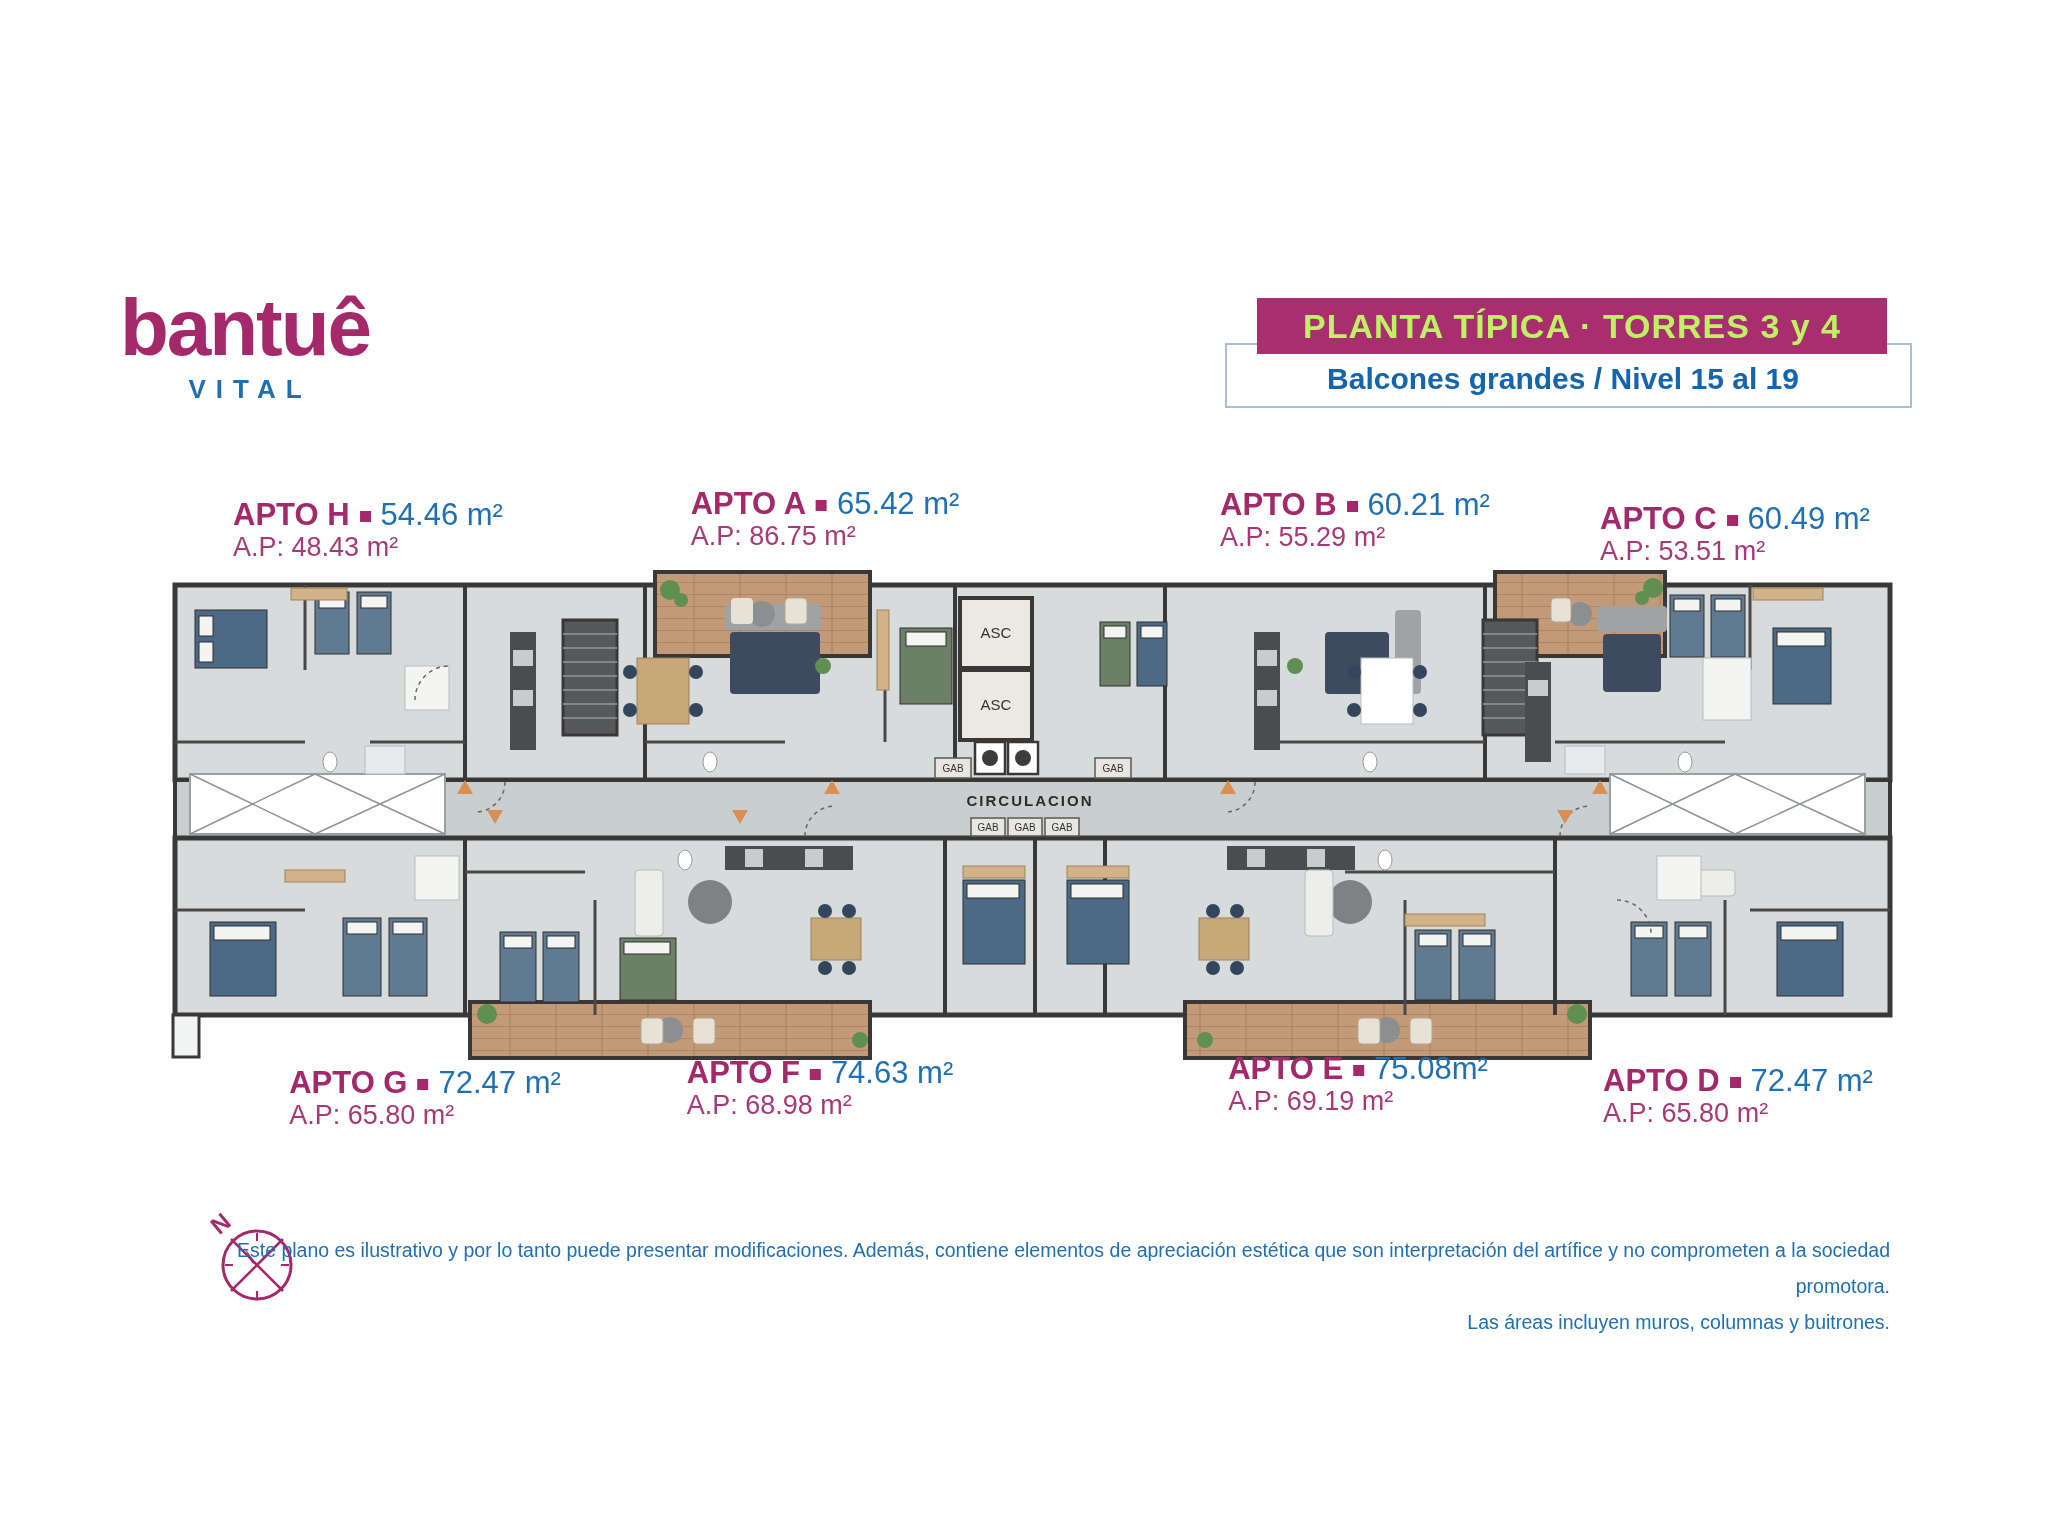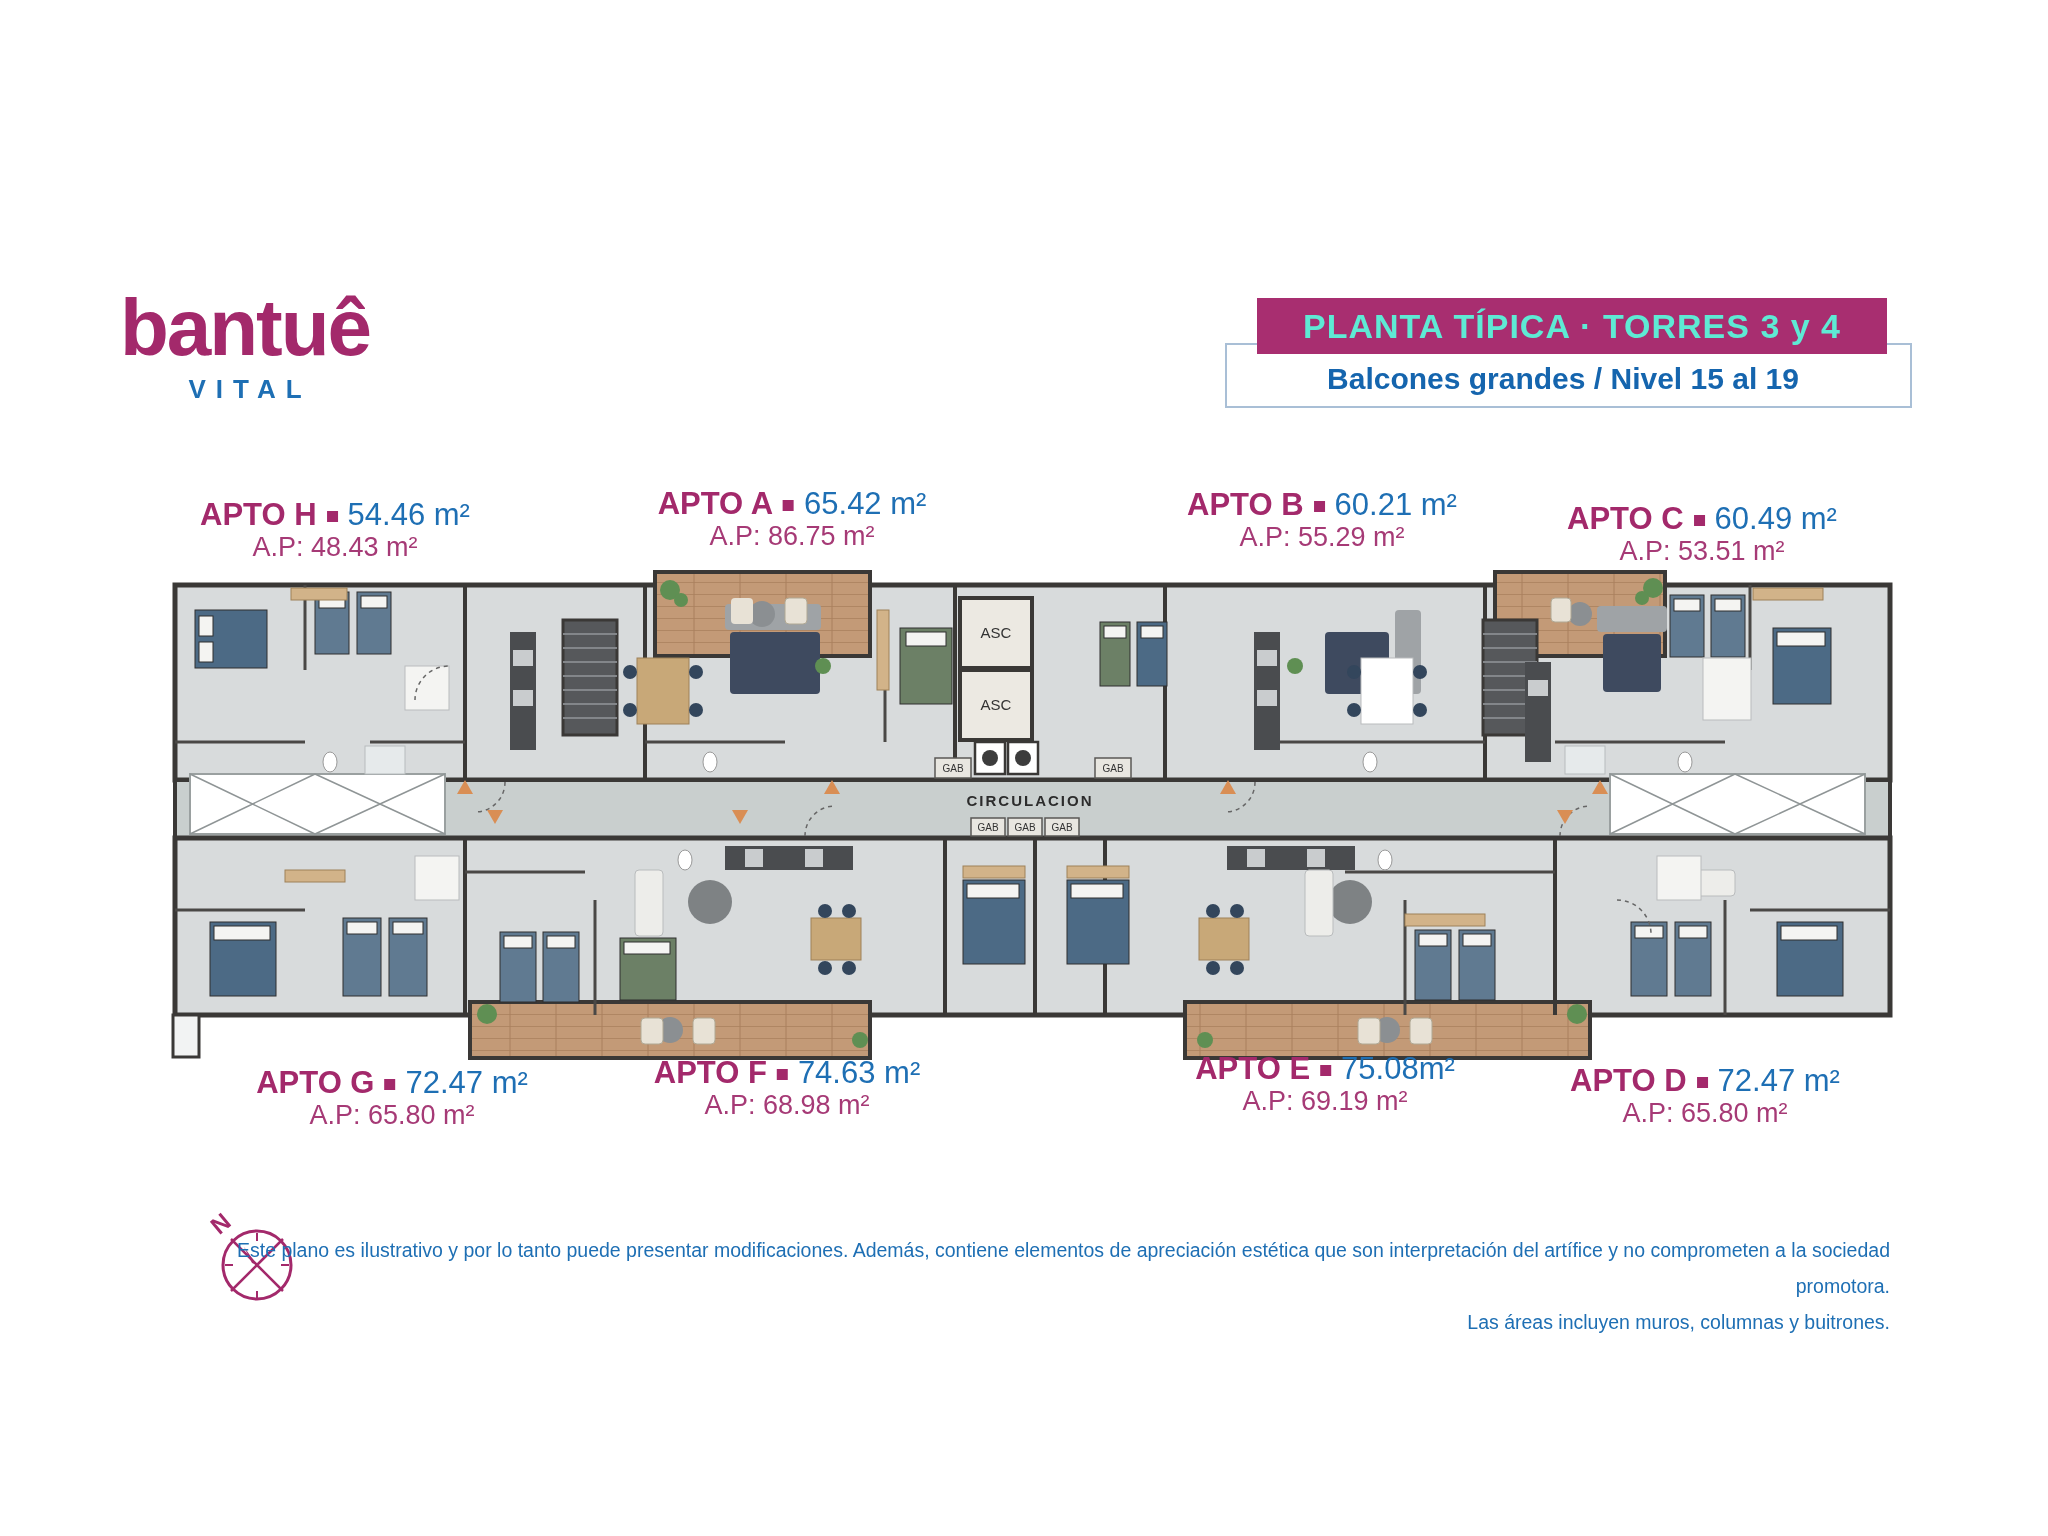--- a/index.html
+++ b/index.html
@@ -8,24 +8,24 @@
 
   
   .logo{left:95px;top:288px;width:300px;text-align:center;}
   .logo .word{font-size:80px;font-weight:bold;color:#A3296B;letter-spacing:-2px;line-height:1;}
   .logo .tag{font-size:26px;font-weight:bold;color:#1E6FB4;letter-spacing:10px;margin-top:6px;text-indent:10px;}
 
   
   .subtitle-box{left:1225px;top:343px;width:687px;height:65px;border:2px solid #A9BFD6;background:#ffffff;box-sizing:border-box;z-index:1;}
   .subtitle-text{left:1225px;top:362px;width:676px;text-align:center;font-size:30px;font-weight:bold;color:#1565AE;z-index:3;}
   .banner{left:1257px;top:298px;width:630px;height:56px;background:#A82E70;z-index:2;display:flex;align-items:center;justify-content:center;}
-  .banner span{font-size:34px;font-weight:bold;color:#5eead4;letter-spacing:1px;}
+  .banner span{font-size:34px;font-weight:bold;color:#bef264;letter-spacing:1px;}
 
   
-  .apto{transform:translateX(-50%);text-align:center;white-space:nowrap;z-index:4;}
+  .apto{transform:translateX(-50%);white-space:nowrap;z-index:4;margin-left:33px;}
   .apto .l1{font-size:31px;line-height:34px;}
   .apto .l1 .nm{font-weight:bold;color:#A3296B;}
   .apto .l1 .sq{display:inline-block;width:11px;height:11px;background:#A3296B;margin:0 10px 3px 10px;}
   .apto .l1 .ar{color:#1E6FB4;}
   .apto .l2{font-size:27px;line-height:30px;color:#A63A76;}
 
   
   .disclaimer{left:160px;top:1232px;width:1730px;text-align:right;color:#1E6FB4;font-size:19.5px;line-height:36px;}
   .disclaimer p{margin:0;}
 

